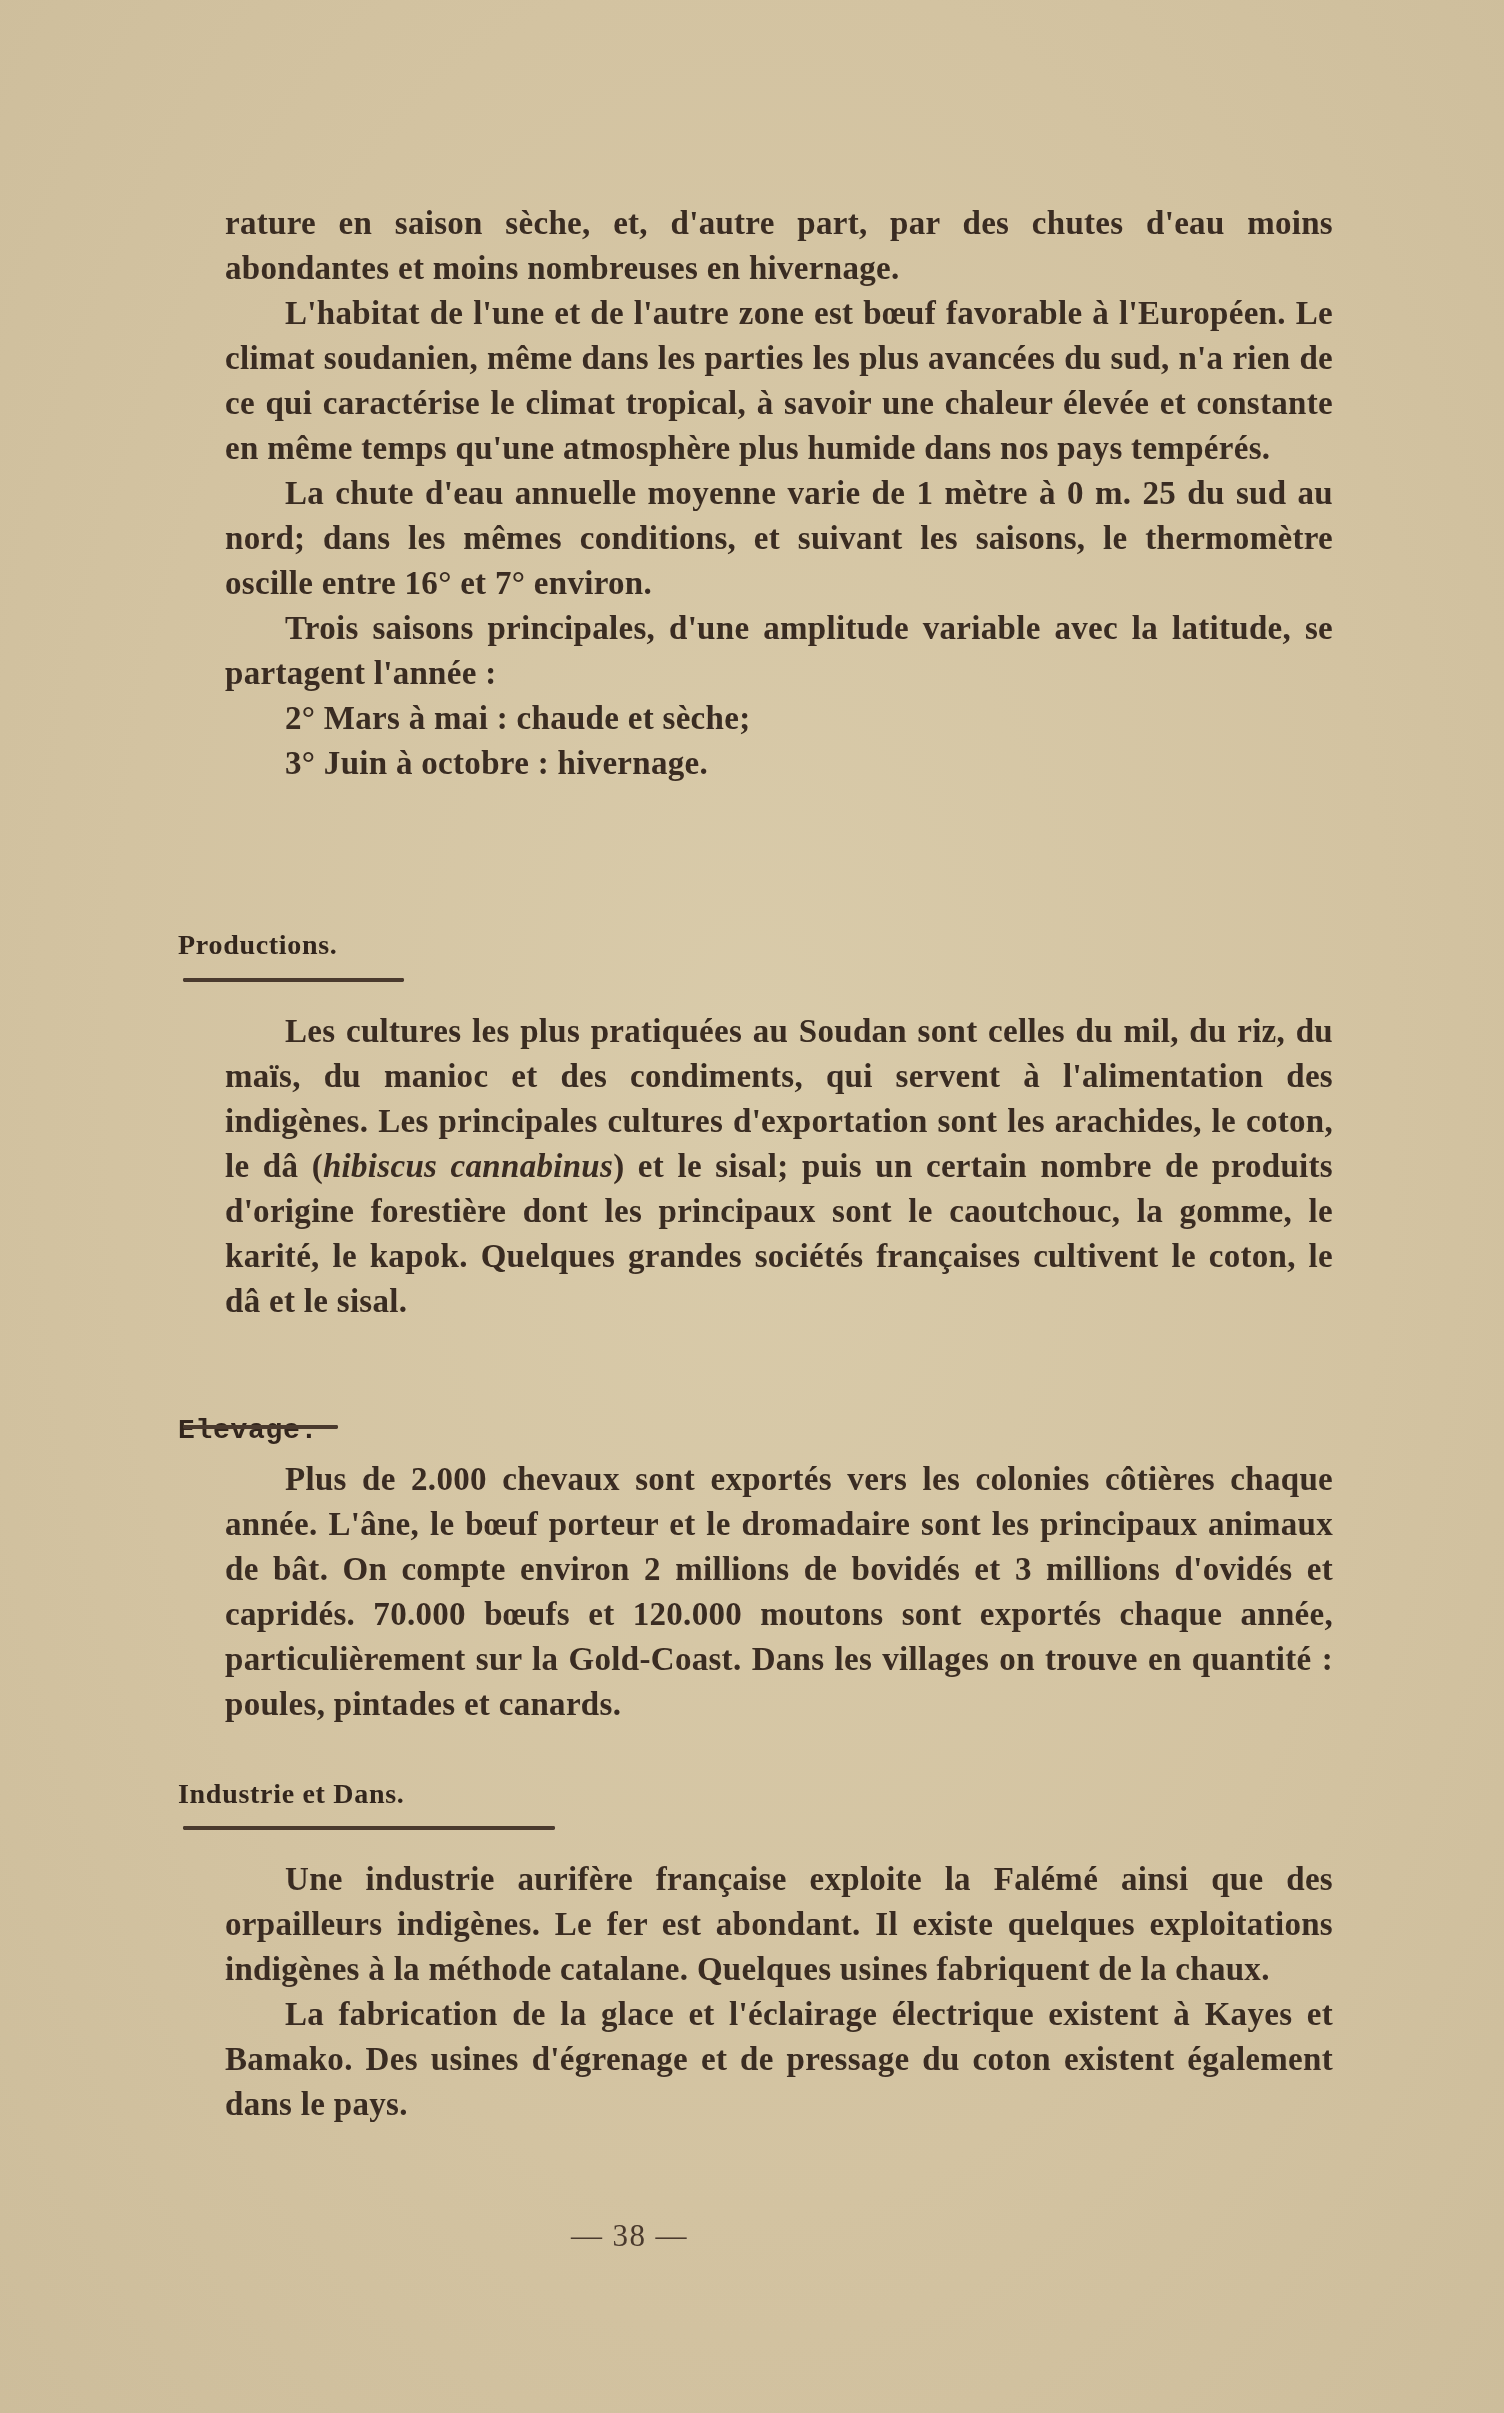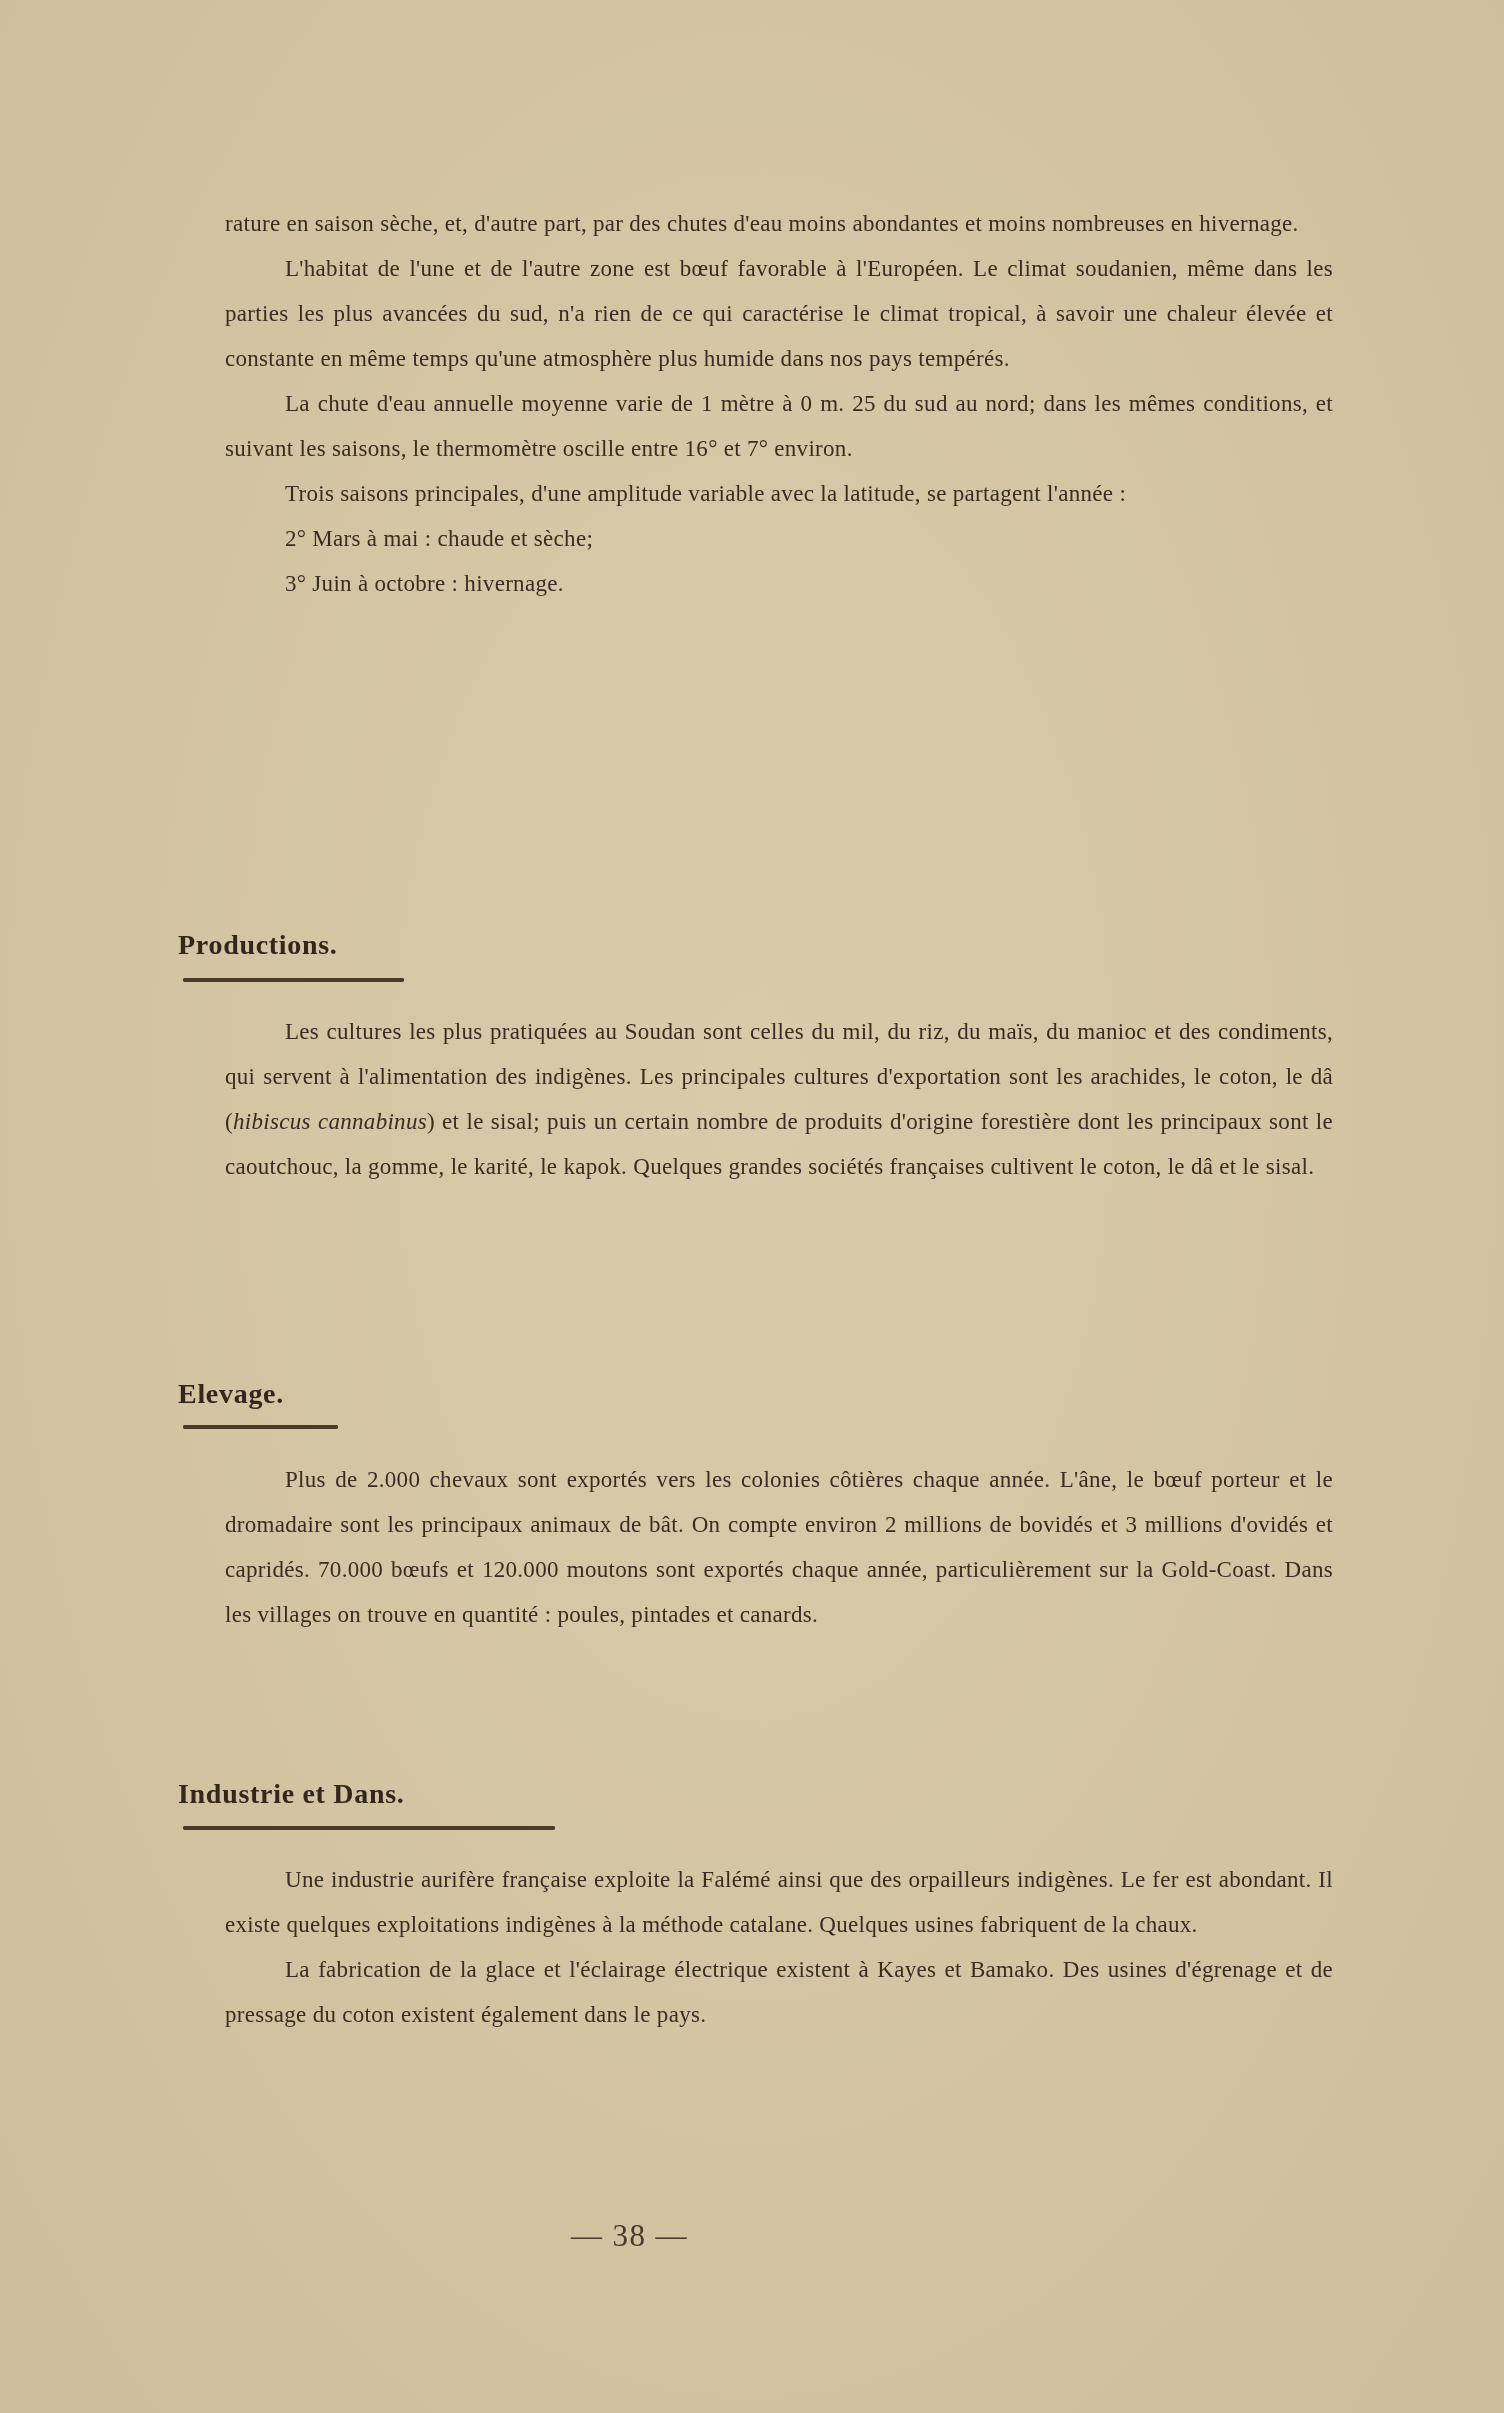--- a/index.html
+++ b/index.html
@@ -15,24 +15,25 @@
     .page {
       position: absolute;
       left: 0; top: 0;
       width: 1505px; height: 2413px;
       background: radial-gradient(ellipse at 50% 45%, #d9cbaa 0%, #d3c3a1 60%, #cdbd9b 100%);
     }
     .text-block {
       position: absolute;
       left: 225px;
       width: 1108px;
-      font-size: 23px;
+      font-size: 33px;
       line-height: 45px;
       text-align: justify;
       letter-spacing: 0.3px;
+      font-weight: bold;
     }
     .para { margin: 0; text-indent: 0; }
     .para.indent { text-indent: 60px; }
     .list-item { margin: 0; padding-left: 60px; }
     .section-heading {
       position: absolute;
       left: 178px;
       font-family: "Liberation Serif", "DejaVu Serif", serif;
       font-weight: bold;
       font-size: 28px;
@@ -72,21 +73,21 @@
     <p class="list-item">2° Mars à mai : chaude et sèche;</p>
     <p class="list-item">3° Juin à octobre : hivernage.</p>
   </div>
 
   <h2 class="section-heading" style="top:924px;">Productions.</h2>
   <div class="heading-rule" style="top:978px; width:221px;"></div>
   <div class="text-block" style="top:1009px;">
     <p class="para indent"><span>Les cultures les plus pratiquées au Soudan sont celles du mil, du riz, du maïs, du manioc et des condiments, qui servent à l'alimentation des indigènes. Les principales cultures d'exportation sont les arachides, le coton, le dâ (</span><span class="italic">hibiscus cannabinus</span><span>) et le sisal; puis un certain nombre de produits d'origine forestière dont les principaux sont le caoutchouc, la gomme, le karité, le kapok. Quelques grandes sociétés françaises cultivent le coton, le dâ et le sisal.</span></p>
   </div>
 
-  <h2 class="section-heading" style="top:1373px;">Elevage.</h2>
+  <h2 class="section-heading" style="top:1410px;font-family:Liberation Mono, monospace;">Elevage.</h2>
   <div class="heading-rule" style="top:1425px; width:155px;"></div>
   <div class="text-block" style="top:1457px;">
     <p class="para indent">Plus de 2.000 chevaux sont exportés vers les colonies côtières chaque année. L'âne, le bœuf porteur et le dromadaire sont les principaux animaux de bât. On compte environ 2 millions de bovidés et 3 millions d'ovidés et capridés. 70.000 bœufs et 120.000 moutons sont exportés chaque année, particulièrement sur la Gold-Coast. Dans les villages on trouve en quantité : poules, pintades et canards.</p>
   </div>
 
   <h2 class="section-heading" style="top:1773px;">Industrie et Dans.</h2>
   <div class="heading-rule" style="top:1826px; width:372px;"></div>
   <div class="text-block" style="top:1857px;">
     <p class="para indent">Une industrie aurifère française exploite la Falémé ainsi que des orpailleurs indigènes. Le fer est abondant. Il existe quelques exploitations indigènes à la méthode catalane. Quelques usines fabriquent de la chaux.</p>
     <p class="para indent">La fabrication de la glace et l'éclairage électrique existent à Kayes et Bamako. Des usines d'égrenage et de pressage du coton existent également dans le pays.</p>

